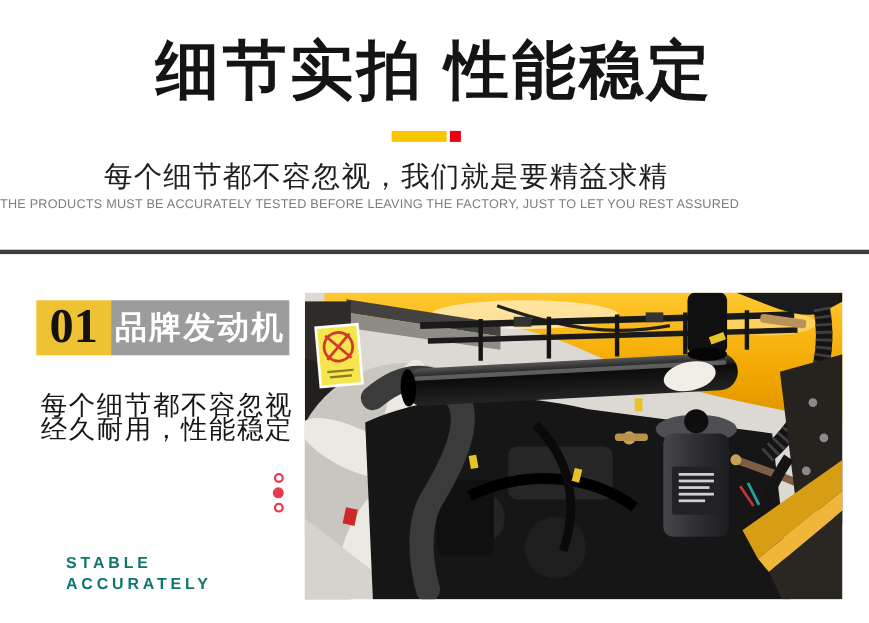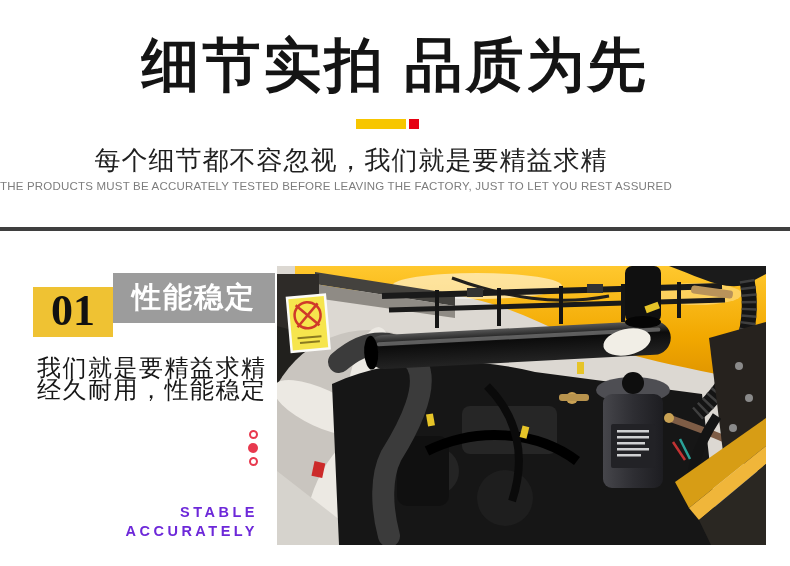--- a/index.html
+++ b/index.html
@@ -40,69 +40,69 @@
     font-size:11.5px;font-weight:400;letter-spacing:0.2px;color:var(--text-gray);white-space:nowrap;
   }
   .divider{
     position:absolute;top:227px;left:0;width:790px;height:4px;
     background:var(--divider-dark);
   }
   .feature-badge{
     position:absolute;left:33px;top:273px;height:50px;display:flex;
   }
   .badge-number{
-    width:80px;height:50px;background:var(--badge-yellow);
+    width:68px;height:50px;background:var(--badge-yellow);
     display:flex;align-items:center;justify-content:center;
     font-family:"Liberation Serif","DejaVu Serif",serif;
-    font-size:44px;font-weight:700;color:#111;line-height:1;padding-bottom:3px;margin-top:14px;
+    font-size:44px;font-weight:700;color:#111;line-height:1;padding-bottom:3px;
   }
   .badge-label{
     width:162px;height:50px;background:var(--badge-gray);
     display:flex;align-items:center;justify-content:center;
     font-size:29px;font-weight:700;color:#fff;letter-spacing:2px;white-space:nowrap;
   }
   .feature-desc{position:absolute;left:37px;color:#161616;font-size:24px;
     font-weight:500;letter-spacing:1.5px;white-space:nowrap;}
   .desc-1{top:352px;}
   .desc-2{top:374px;}
   .dots{
     position:absolute;left:248px;top:430px;display:flex;flex-direction:column;
     align-items:center;gap:4px;
   }
   .dot{width:9px;height:9px;border-radius:50%;}
   .dot.ring{border:2.5px solid var(--dot-red);background:transparent;}
   .dot.fill{width:10px;height:10px;background:var(--dot-red);}
   .tagline{
-    position:absolute;left:60px;top:503px;width:198px;text-align:right;
+    position:absolute;left:60px;top:503px;width:198px;text-align:left;
     font-size:14.5px;font-weight:700;letter-spacing:3.5px;line-height:19px;
-    color:#6d28d9;white-space:nowrap;
+    color:#0f766e;white-space:nowrap;
   }
   .photo{
     position:absolute;left:277px;top:266px;width:489px;height:279px;overflow:hidden;
   }
   .photo svg{display:block;width:489px;height:279px;}
 </style>
 </head>
 <body>
 
 <div class="stage">
 
-  <div class="page-title">细节实拍 品质为先</div>
+  <div class="page-title">细节实拍 性能稳定</div>
   <div class="accent-bar"></div>
   <div class="accent-square"></div>
   <div class="subtitle">每个细节都不容忽视，我们就是要精益求精</div>
   <div class="subtitle-en">THE PRODUCTS MUST BE ACCURATELY TESTED BEFORE LEAVING THE FACTORY, JUST TO LET YOU REST ASSURED</div>
   <div class="divider"></div>
 
   <div class="feature-badge">
     <div class="badge-number">01</div>
-    <div class="badge-label">性能稳定</div>
-  </div>
-
-  <div class="feature-desc desc-1">我们就是要精益求精</div>
+    <div class="badge-label">品牌发动机</div>
+  </div>
+
+  <div class="feature-desc desc-1">每个细节都不容忽视</div>
   <div class="feature-desc desc-2">经久耐用，性能稳定</div>
 
   <div class="dots">
     <div class="dot ring"></div>
     <div class="dot fill"></div>
     <div class="dot ring"></div>
   </div>
 
   <div class="tagline">
     <div>STABLE</div>

